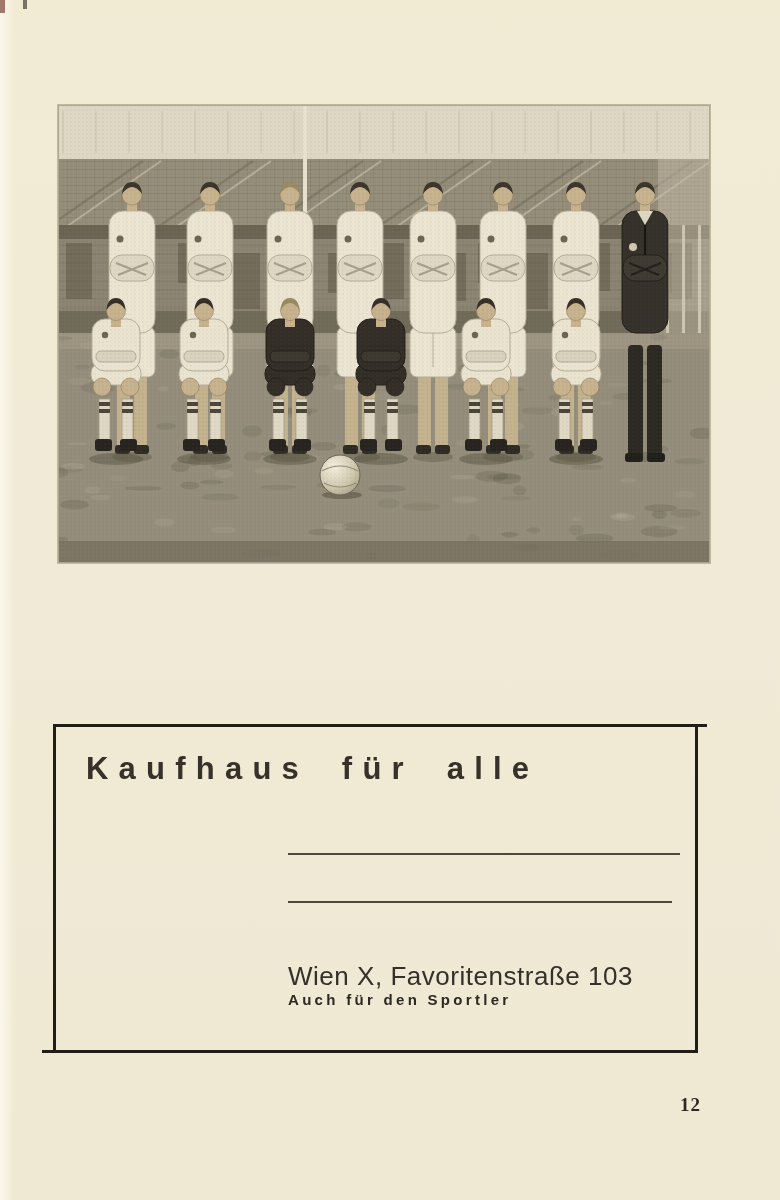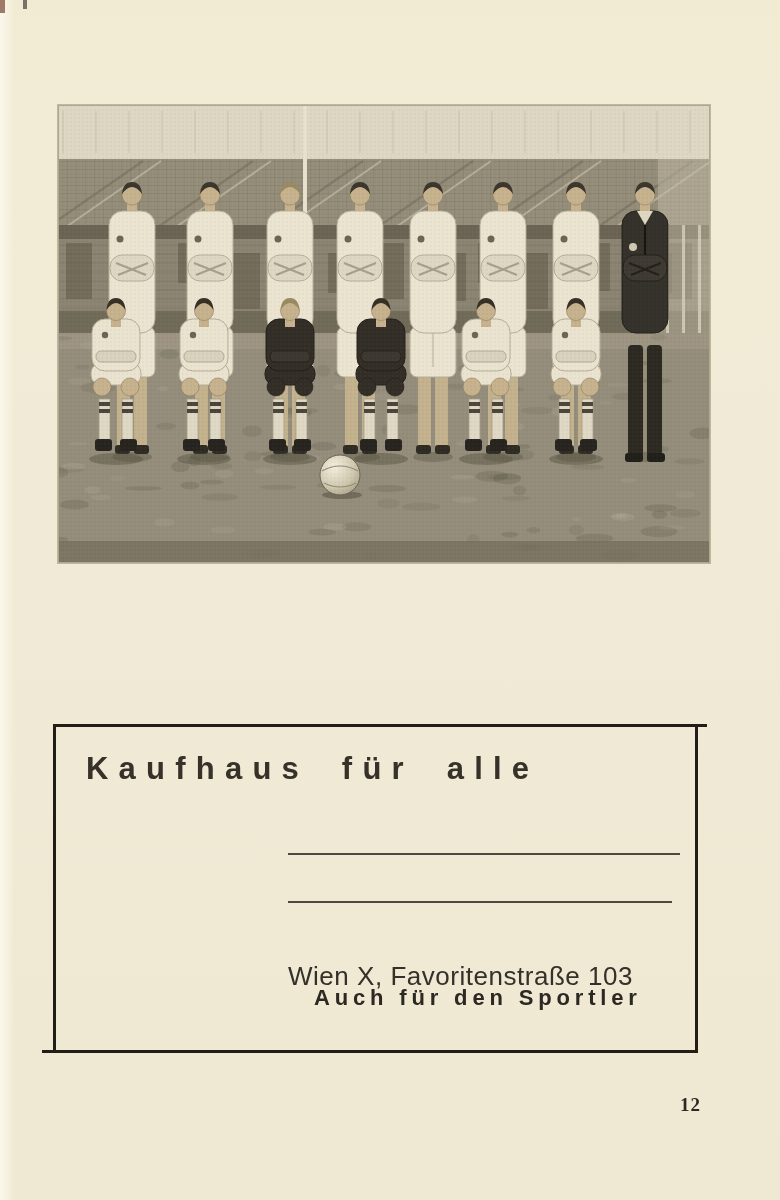--- a/index.html
+++ b/index.html
@@ -31,22 +31,22 @@
   .ad-box::after{content:"";position:absolute;right:-12px;top:-3px;width:12px;height:3px;background:#211e18;}
   .ad-tagline{position:absolute;left:30px;top:24px;font-size:31px;font-weight:700;
     color:#36322a;letter-spacing:.33em;word-spacing:.45em;white-space:nowrap;}
   .ad-rule{position:absolute;height:2px;background:#4e493d;}
   .ad-rule-top{left:232px;top:126px;width:392px;}
   .ad-rule-bottom{left:232px;top:174px;width:384px;}
   .ad-company{position:absolute;left:232px;top:131px;font-size:37px;font-weight:700;
     color:#292520;letter-spacing:.01em;white-space:nowrap;}
   .ad-address{position:absolute;left:232px;top:200px;font-size:26px;font-weight:400;
     color:#34302a;letter-spacing:.02em;white-space:nowrap;margin-top:34px;}
-  .ad-slogan{position:absolute;left:232px;top:258px;font-size:22px;font-weight:700;
-    color:#2c2822;letter-spacing:.22em;white-space:nowrap;margin-left:26px;}
+  .ad-slogan{position:absolute;left:232px;top:264px;font-size:15px;font-weight:700;
+    color:#2c2822;letter-spacing:.22em;white-space:nowrap;}
 
   .page-number{position:absolute;left:680px;top:1094px;font-family:"Liberation Serif",serif;
     font-weight:700;font-size:19px;color:#2d2921;letter-spacing:1px;}
 </style>
 </head>
 <body>
 
 <div class="page">
   <div class="scan-edge"></div>
   <div class="scan-mark scan-mark-1"></div>

